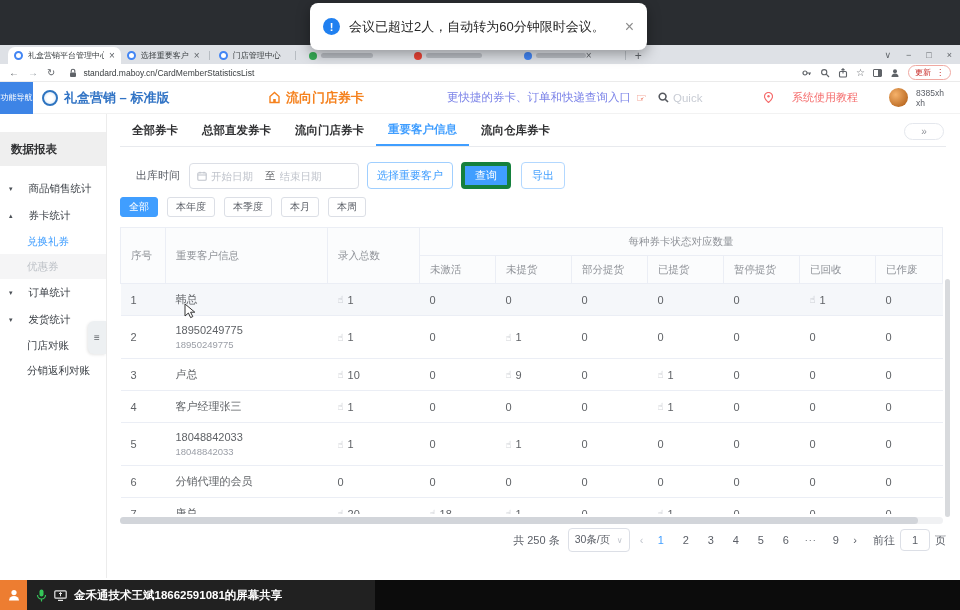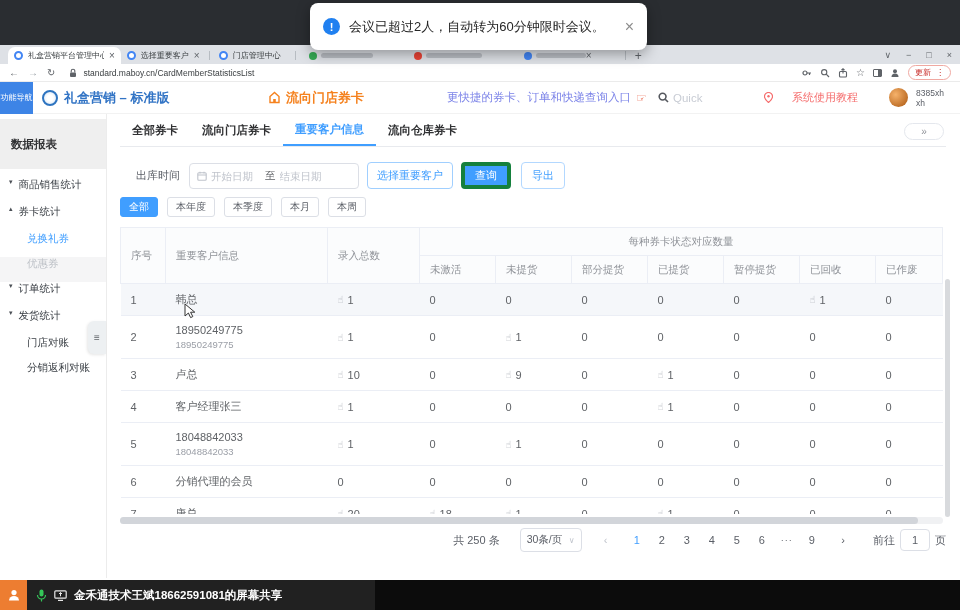--- a/index.html
+++ b/index.html
@@ -42,23 +42,23 @@
   .finger-ic { position:absolute; left:636px; color:#e8593c; font-size:12px; top:9px; }
   .hsearch { position:absolute; left:658px; display:flex; align-items:center; gap:4px; }
   .hsearch input { border:none; outline:none; width:44px; font-size:11.5px; color:#303133; font-family:inherit; }
   .hsearch input::placeholder { color:#c8ccd4; }
   .tutorial { position:absolute; right:102px; display:flex; align-items:center; gap:19px; color:#f56c6c; font-size:11px; white-space:nowrap; }
   .avatar { position:absolute; right:52px; width:19px; height:19px; border-radius:50%; background:radial-gradient(circle at 35% 35%,#f6b26b,#a9550e); }
   .user-id { position:absolute; right:16px; font-size:8.5px; color:#5a5e66; line-height:10px; }
 
   .app-body { display:flex; height:464px; position:relative; }
   .sidebar { width:107px; border-right:1px solid #ececec; position:relative; background:#fff; flex:none; }
-  .side-title { margin-top:5px; height:50px; background:#efefef; display:flex; align-items:center; padding-left:11px; font-size:11.5px; font-weight:bold; color:#303133; }
+  .side-title { margin-top:18px; height:34px; background:#efefef; display:flex; align-items:center; padding-left:11px; font-size:11.5px; font-weight:bold; color:#303133; }
   .side-menu { margin-top:9px; }
-  .side-item { height:27px; display:flex; align-items:flex-start; padding-left:9px; font-size:10.5px; color:#3a3f45; gap:6px; cursor:pointer; }
+  .side-item { height:27px; display:flex; align-items:center; padding-left:9px; font-size:10.5px; color:#3a3f45; gap:16px; cursor:pointer; }
   .side-item.child { padding-left:27px; height:25px; }
   .side-item.active { color:#409eff; }
   .side-item.muted { color:#bcc0c6; background:#f5f5f6; }
   .arrow { font-size:7px; color:#4a4f55; }
   .drawer-handle { position:absolute; right:0; top:207px; width:18px; height:33px; background:#edf0f2; border-radius:6px 0 0 6px; display:flex; align-items:center; justify-content:center; color:#5f6368; font-size:10px; box-shadow:-1px 1px 3px rgba(0,0,0,.1); }
 
   .main { flex:1; position:relative; background:#fff; }
   .ctabs { position:absolute; top:0; left:13px; right:14px; height:33px; border-bottom:1px solid #e8eaee; display:flex; }
   .ctab { padding:0 12px; display:flex; align-items:center; font-size:11.5px; font-weight:bold; color:#303133; cursor:pointer; white-space:nowrap; }
   .ctab.active { color:#409eff; border-bottom:2px solid #409eff; }
@@ -88,21 +88,21 @@
   .td-no { color:#5f6266; }
   .name-main { font-size:11px; color:#5f6266; }
   .name-sub { font-size:9.5px; color:#9a9ea6; margin-top:3px; }
   .vlink { display:inline-flex; align-items:center; cursor:pointer; }
   .hand { font-size:10px; color:#a9adb5; margin-right:4px; }
 
   .hscroll { position:absolute; top:403px; left:13px; right:17px; height:7px; border-radius:4px; background:#f0f1f3; }
   .hthumb { height:7px; width:97%; border-radius:4px; background:#d2d5da; }
   .vscroll { position:absolute; top:165px; right:10px; width:5px; height:238px; border-radius:3px; background:#d8dadd; }
 
-  .pagination { position:absolute; top:414px; right:14px; display:flex; align-items:center; gap:20px; font-size:11px; color:#5a5e66;margin-left:43px; }
+  .pagination { position:absolute; top:414px; right:14px; display:flex; align-items:center; gap:8px; font-size:11px; color:#5a5e66;margin-left:43px; }
   .psel { width:62px; height:24px; border:1px solid #dcdfe6; border-radius:4px; display:flex; align-items:center; justify-content:space-between; padding:0 6px; font-size:10.5px; color:#5a5e66; }
   .psel .chev { color:#c0c4cc; font-size:8px; }
   .parrow { font-size:11px; color:#c0c4cc; padding:0 2px; }
   .parrow.next { color:#5a5e66; }
   .page { min-width:15px; text-align:center; font-size:11px; color:#5a5e66; cursor:pointer; }
   .page.active { color:#409eff; }
   .page.dots { font-size:9px; letter-spacing:1px; color:#5a5e66; }
   .goto-wrap { display:flex; align-items:center; gap:5px; margin-left:6px; }
   .goto-input { width:30px; height:22px; border:1px solid #dcdfe6; border-radius:4px; text-align:center; font-size:11px; color:#5a5e66; font-family:inherit; outline:none; }
 
@@ -279,20 +279,21 @@
               </div>
             </div>
           <div class="drawer-handle">
             <span>≡</span>
           </div>
         </aside>
 
         <main class="main">
           <div class="ctabs">
               <div class="ctab">全部券卡</div>
+              <div class="ctab">总部直发券卡</div>
               <div class="ctab">流向门店券卡</div>
               <div class="ctab active">重要客户信息</div>
               <div class="ctab">流向仓库券卡</div>
             </div>
           <div class="more-btn">
             <span>»</span>
           </div>
 
           <div class="filters">
             <span class="f-label">出库时间</span>

